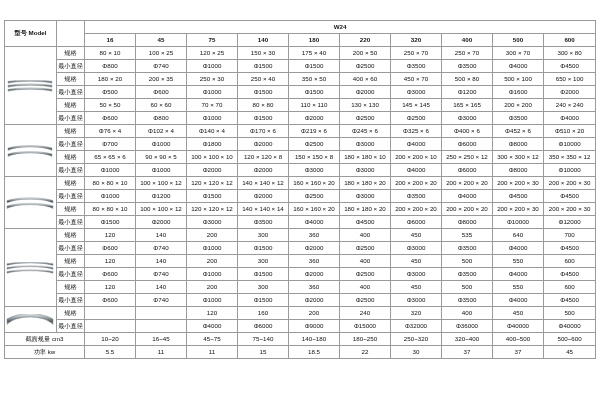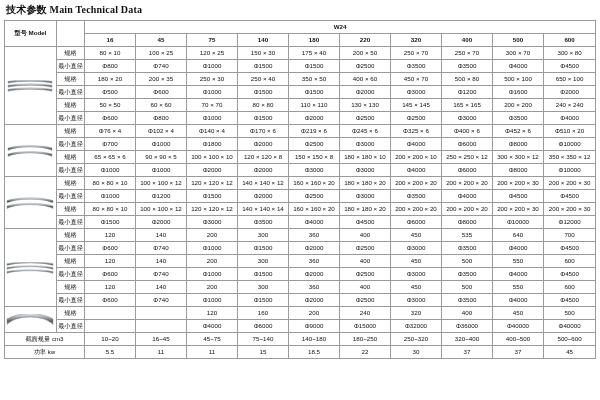--- a/index.html
+++ b/index.html
@@ -50,21 +50,20 @@
     width:50px;height:100%;
     display:block;
   }
   .blank{background:#ffffff;}
 </style>
 </head>
 <body>
 
 <div id="page">
 
-  <div class="title">技术参数  Main Technical Data</div>
 
   <table class="main">
     <colgroup>
       <col style="width:52px">
       <col style="width:28px">
       <col style="width:51px">
         <col style="width:51px">
         <col style="width:51px">
         <col style="width:51px">
       <col style="width:51px">

